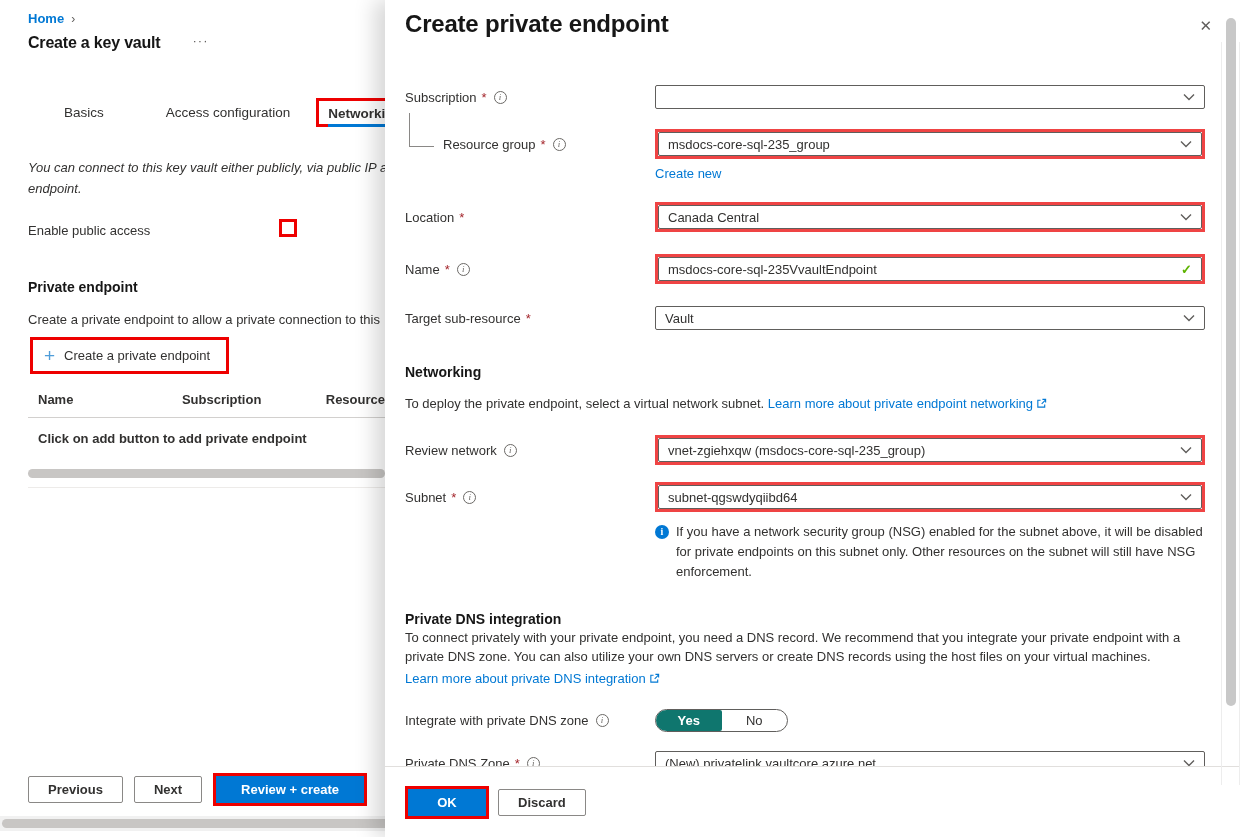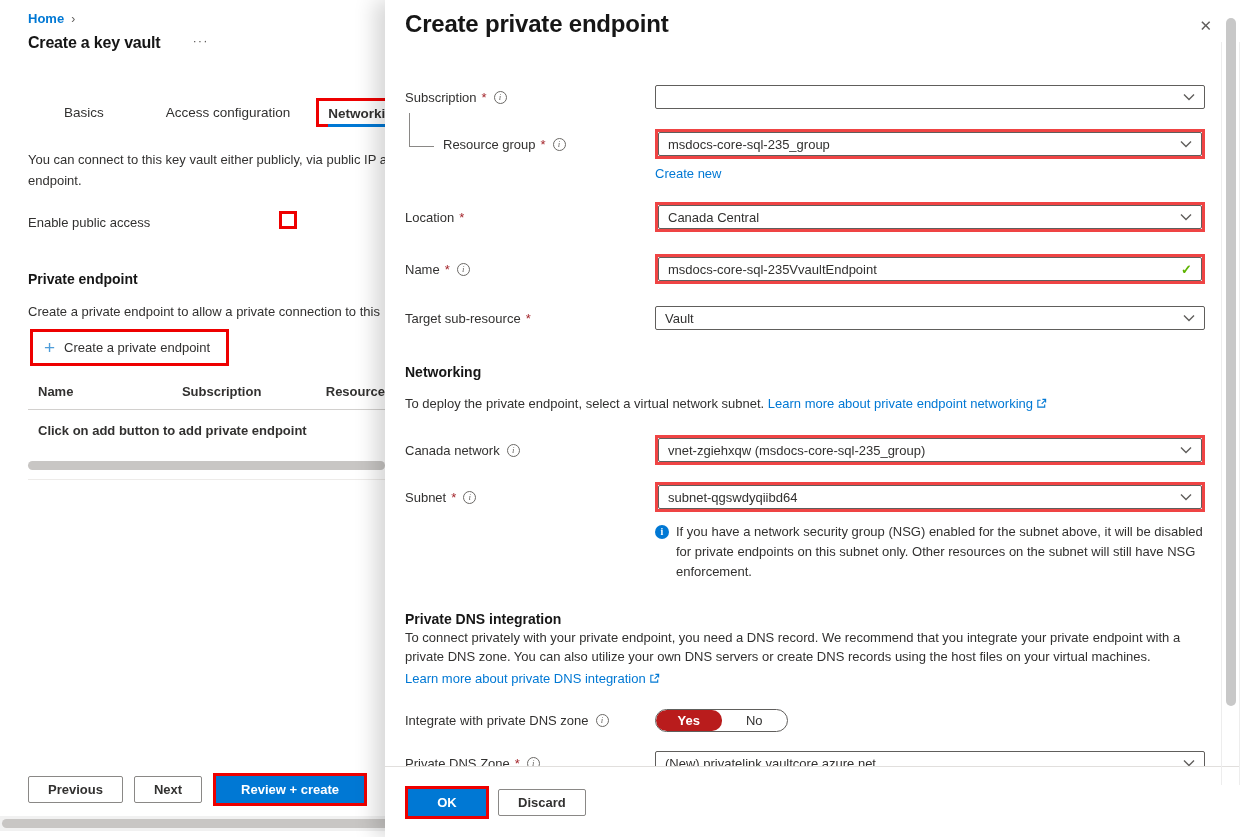--- a/index.html
+++ b/index.html
@@ -14,21 +14,21 @@
   .breadcrumb { padding:11px 0 0 28px; font-size:13px; display:flex; align-items:center; gap:7px; }
   .breadcrumb a { color:#0078d4; text-decoration:none; font-weight:600; cursor:pointer; }
   .crumb-sep { color:#605e5c; font-size:12px; }
   .title-row { display:flex; align-items:flex-end; gap:32px; padding-left:28px; margin-top:7px; }
   h1 { font-size:16px; font-weight:700; color:#161616; letter-spacing:-0.2px; }
   .dots { color:#605e5c; font-size:13px; letter-spacing:1px; padding-bottom:4px; cursor:pointer; }
   .tabs { display:flex; align-items:center; margin:46px 0 0 28px; font-size:13.5px; }
   .tab { margin-right:26px; color:#323130; cursor:pointer; white-space:nowrap;margin-left:36px; }
   .tab-box { border:3px solid #ee0000; padding:5px 9px 3px 9px; margin-right:17px; cursor:pointer; }
   .tab-box span { font-weight:600; border-bottom:3px solid #0078d4; padding-bottom:3px; }
-  .intro { margin:22px 0 0 28px; line-height:21px; width:370px; white-space:nowrap; overflow:hidden; }
+  .intro { margin:30px 0 0 28px; line-height:21px; width:370px; white-space:nowrap; overflow:hidden;font-style:italic; }
   .access-row { margin:24px 0 0 28px; position:relative; height:20px; }
   .red-checkbox { position:absolute; left:251px; top:-4px; width:18px; height:18px; border:3px solid #ee0000; background:#fff; cursor:pointer; }
   .pe-heading { margin:36px 0 0 28px; font-size:14px; font-weight:700; color:#161616; }
   .pe-desc { margin:17px 0 0 28px; white-space:nowrap; width:360px; overflow:hidden; }
   .create-wrap { display:inline-flex; align-items:center; gap:9px; margin:10px 0 0 30px; border:3px solid #ee0000; padding:8px 16px 8px 11px; cursor:pointer; background:#fff; }
   .plus { color:#4f9dd9; font-size:19px; font-weight:400; line-height:14px; }
   .pe-table { margin:13px 0 0 28px; width:357px; }
   .thead { display:flex; font-weight:700; padding:5px 0 10px 10px; border-bottom:1px solid #d2d0ce; }
   .thead .c1 { width:147px; } .thead .c2 { width:147px; } .thead .c3 { flex:1; white-space:nowrap; }
   .trow-empty { padding:13px 4px 14px 10px;font-weight:bold; }
@@ -66,21 +66,21 @@
   .connector { position:absolute; left:4px; top:-24px; width:25px; height:34px;
                border-left:1px solid #8a8886; border-bottom:1px solid #8a8886; }
   .indent-label { padding-left:38px; }
   .sec-heading { font-size:14px; font-weight:700; color:#161616; margin-top:0; }
   .para { line-height:19px; padding-right:45px; }
   .nsg-note { display:flex; gap:7px; margin:10px 35px 0 250px; line-height:20px; }
   .info-f { flex:0 0 14px; width:14px; height:14px; border-radius:50%; background:#0078d4; color:#fff;
             font-size:10px; font-weight:700; text-align:center; line-height:14px; margin-top:3px;
             font-family:"Liberation Serif",serif; }
   .toggle { width:133px; height:23px; border:1px solid #605e5c; border-radius:12px; display:flex; overflow:hidden; cursor:pointer; }
-  .tg-yes { flex:1; background:#b91c1c; color:#fff; font-weight:700; border-radius:10px;
+  .tg-yes { flex:1; background:#0f766e; color:#fff; font-weight:700; border-radius:2px;
             display:flex; align-items:center; justify-content:center; }
   .tg-no { flex:1; display:flex; align-items:center; justify-content:center; color:#323130; }
   .check { color:#5db300; font-weight:700; font-size:13px; }
   .panel-footer { position:absolute; left:0; right:0; bottom:0; height:71px; border-top:1px solid #e1dfdd;
                   background:#fff; display:flex; align-items:center; padding-left:20px; gap:9px; }
   .ok-btn { width:78px; justify-content:center; }
   .vscroll-track { position:absolute; top:42px; bottom:52px; right:0; width:19px;
                    border-left:1px solid #ededed; border-right:1px solid #ededed; }
   .vscroll-thumb { position:absolute; top:18px; right:4px; width:10px; height:688px;
                    background:#c8c8c8; border-radius:6px; cursor:pointer; }
@@ -250,21 +250,21 @@
     <div class="para" style="margin-top:14px;">
       <span>To deploy the private endpoint, select a virtual network subnet.</span>
       <a class="link">Learn more about private endpoint networking</a><svg class="ext-ico" width="11" height="11" viewBox="0 0 12 12">
           <path d="M5 2.5H2v7.5h7.5V7" fill="none" stroke="#0078d4" stroke-width="1.2"></path>
           <path d="M7 1.5h3.5V5M10.8 1.7L6.2 6.3" fill="none" stroke="#0078d4" stroke-width="1.2"></path>
         </svg>
     </div>
 
     <div class="frow" style="margin-top:22px;">
       <div class="flabel">
-        <span>Canada network</span>
+        <span>Review network</span>
         <span class="info-o">i</span>
       </div>
       <div class="fctrl">
         <div class="hl">
           <div class="dd">
             <span>vnet-zgiehxqw (msdocs-core-sql-235_group)</span>
             <svg class="chev" width="12" height="8" viewBox="0 0 12 8">
                 <path d="M1 1.5 L6 6.5 L11 1.5" fill="none" stroke="#605e5c" stroke-width="1.4"></path>
               </svg>
           </div>

